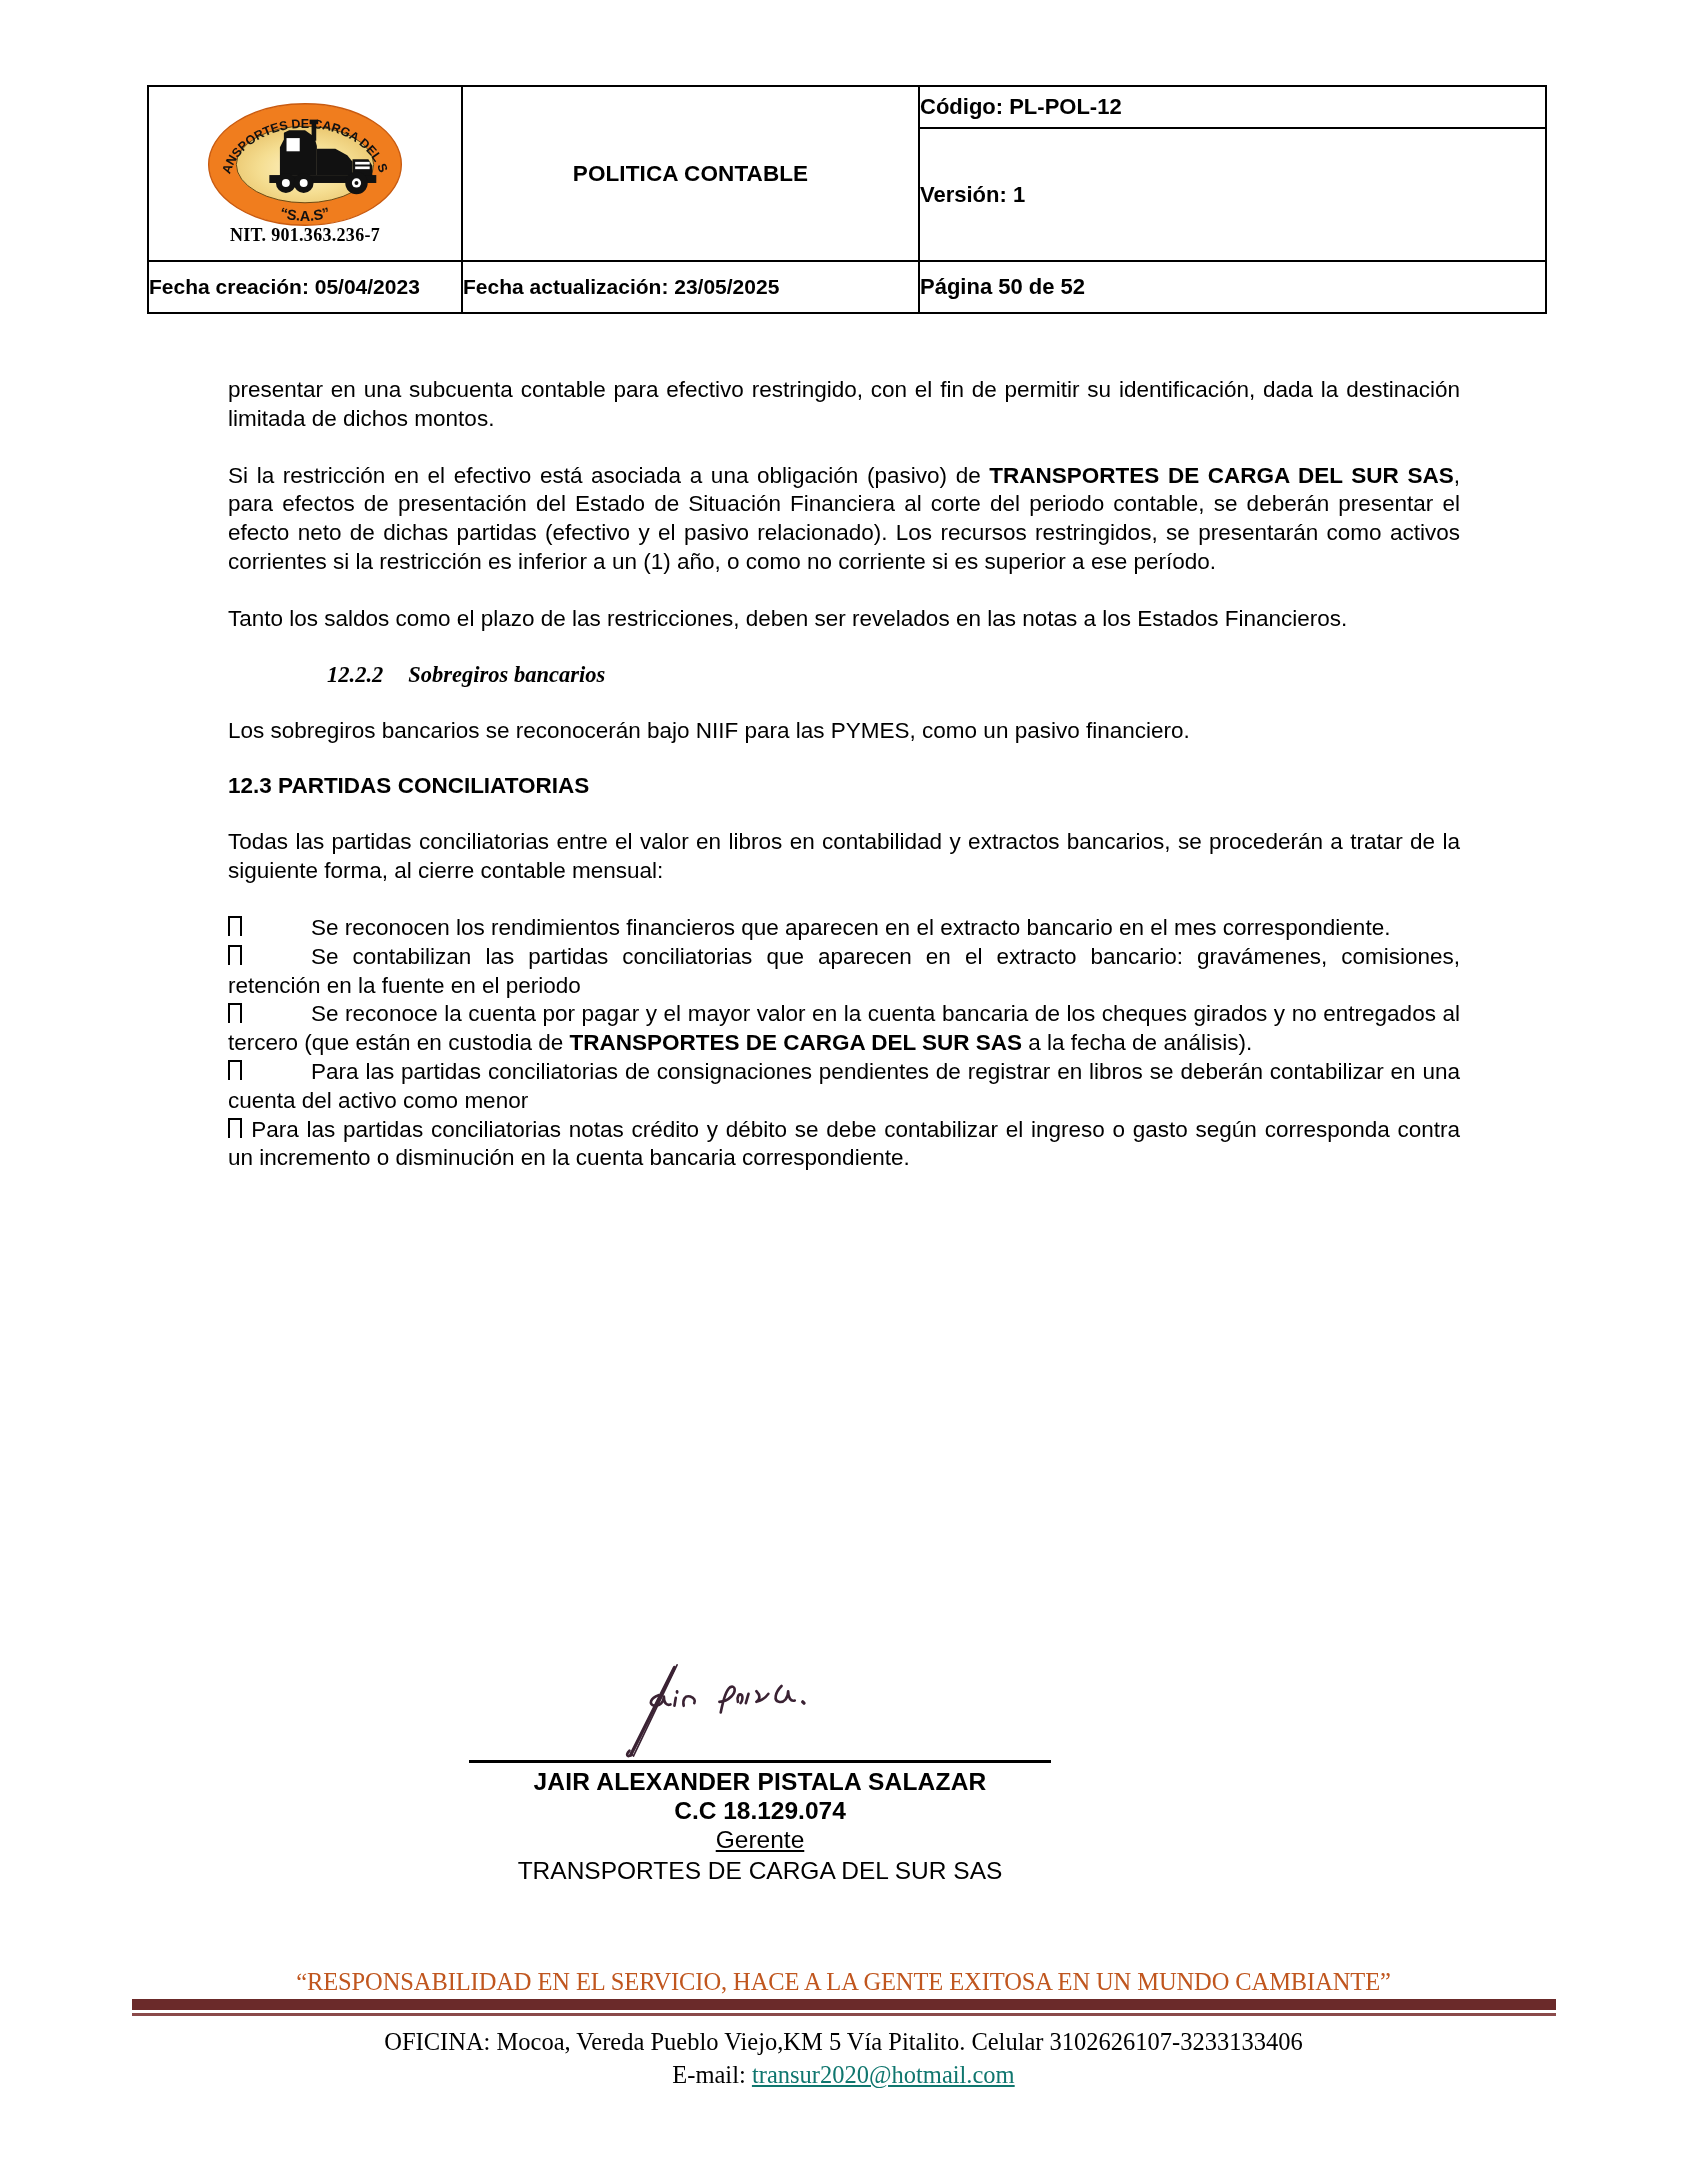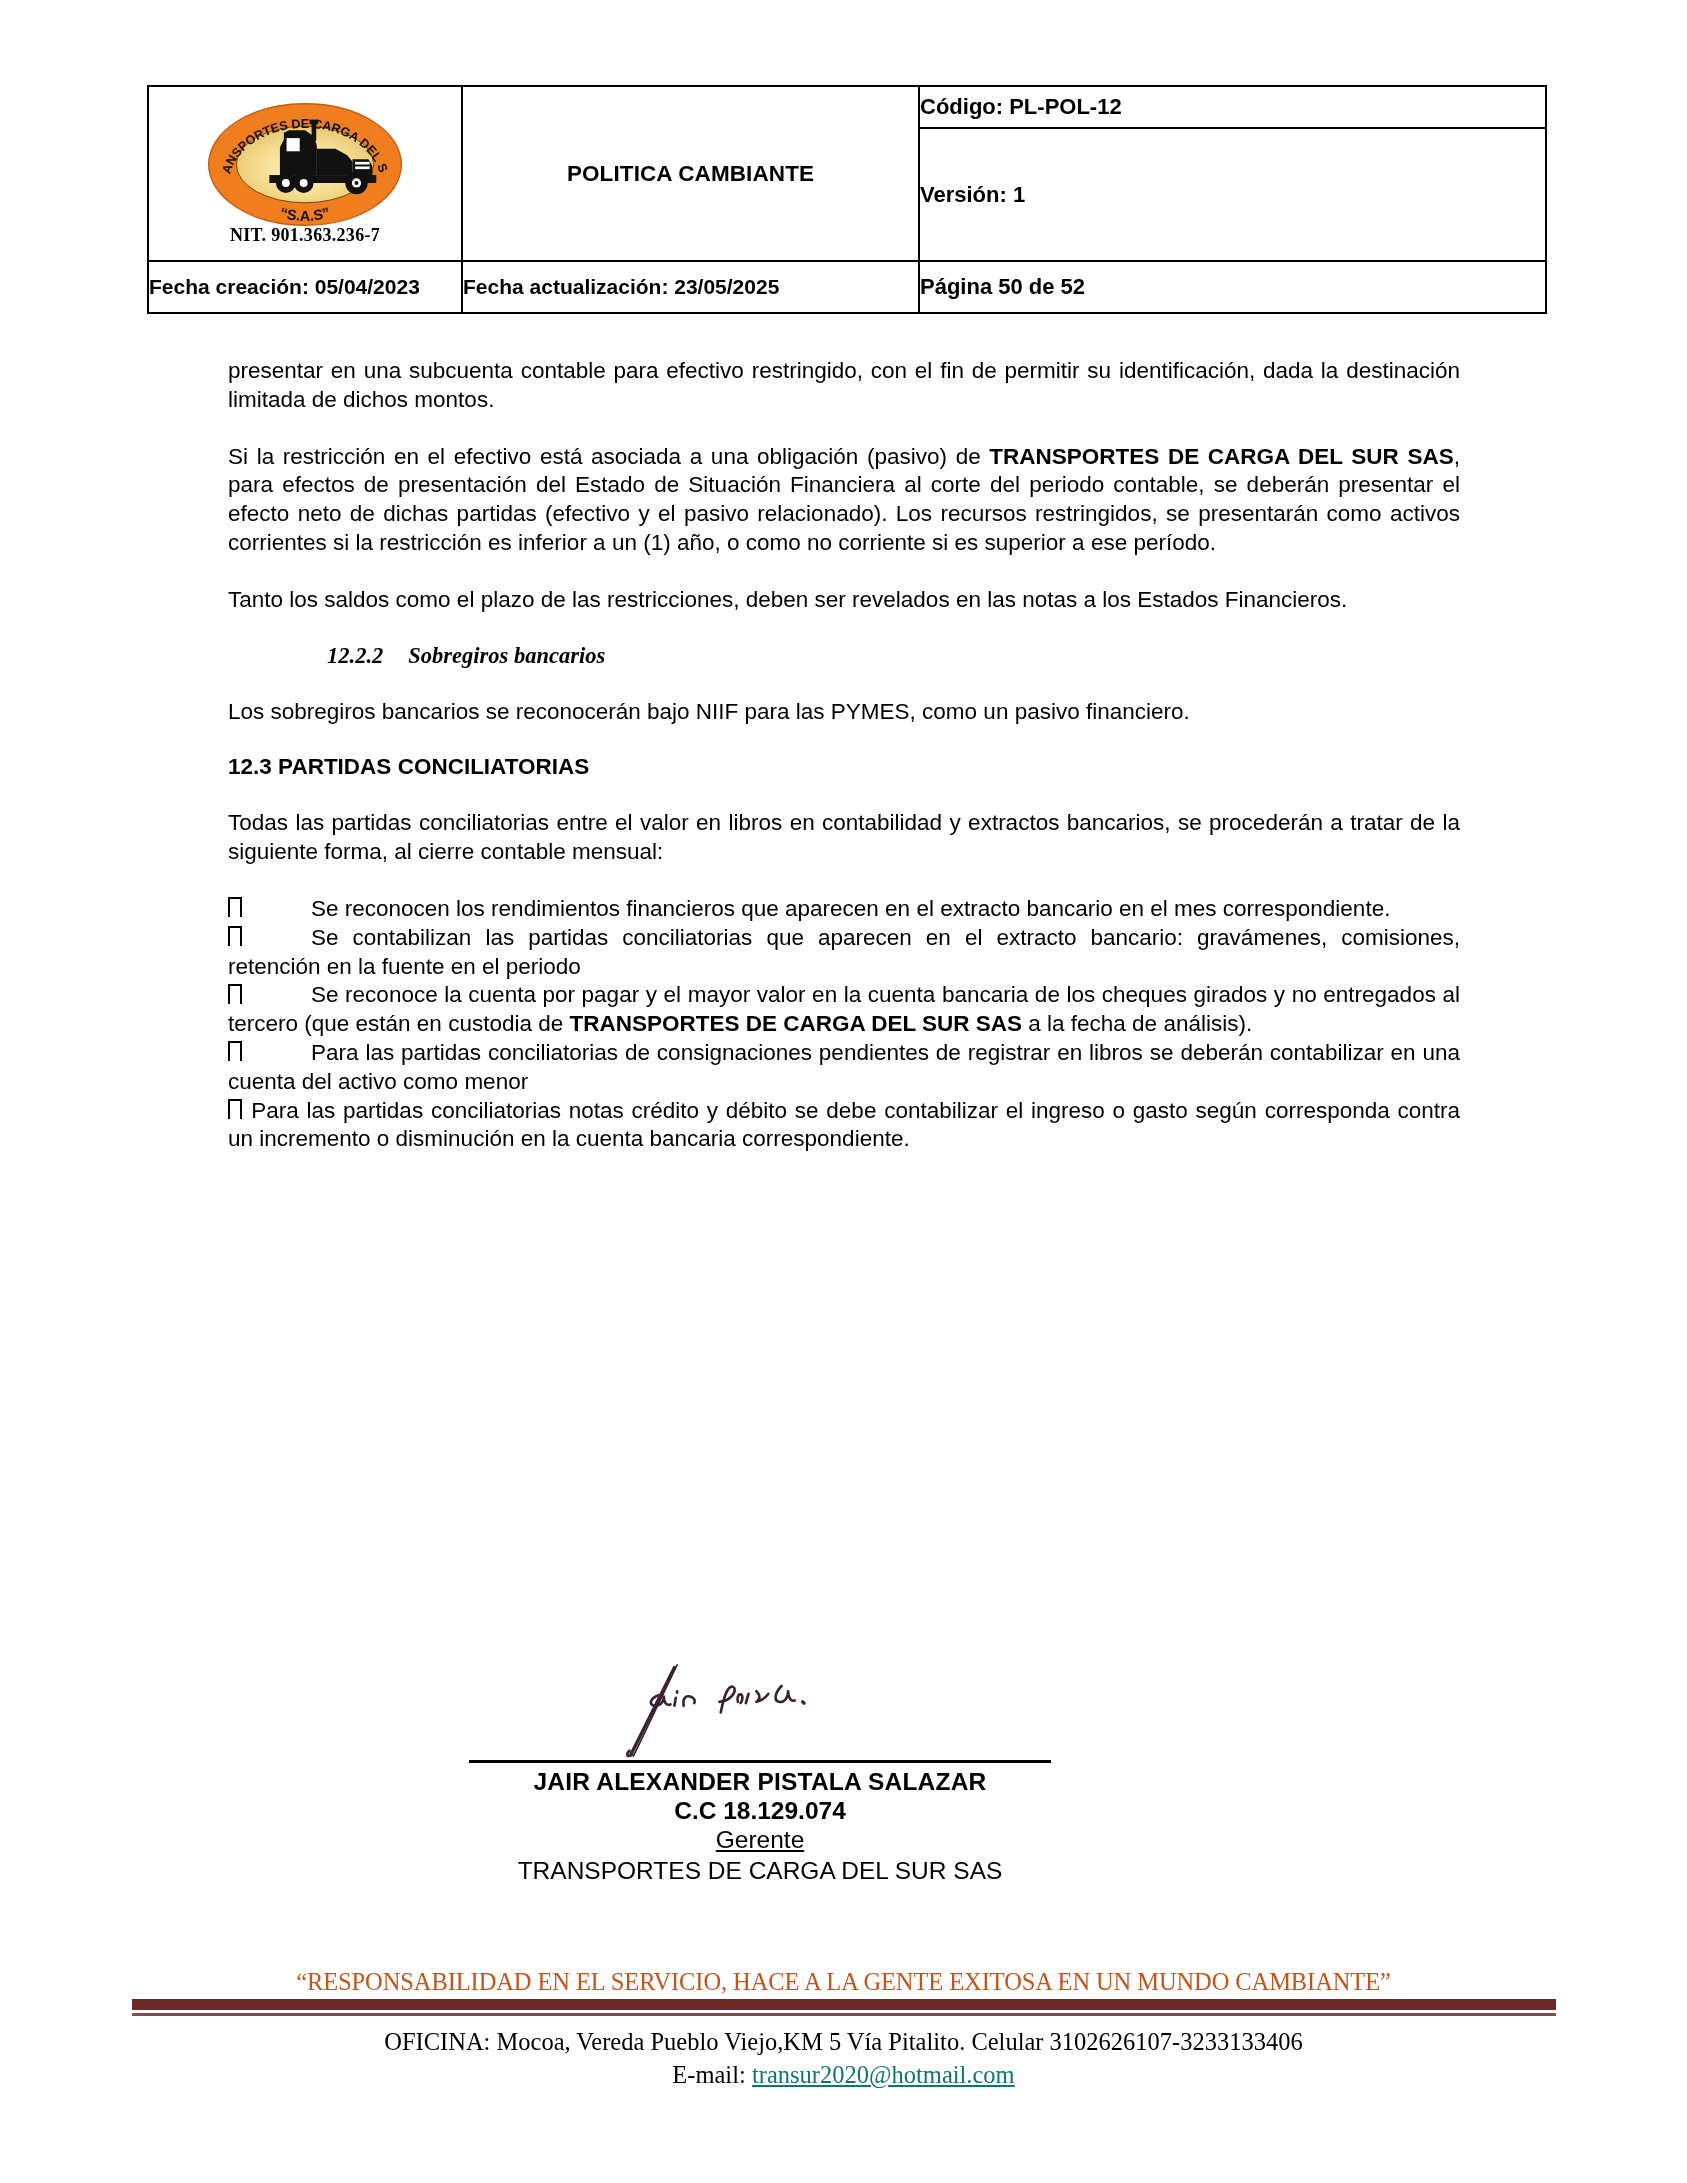--- a/index.html
+++ b/index.html
@@ -94,21 +94,21 @@
     font-weight: bold;
     font-size: 18px;
     letter-spacing: 0.3px;
     margin-top: -2.6px;
   }
 
   
   .body-col {
     position: absolute;
     left: 228px;
-    top: 357px;
+    top: 376px;
     width: 1232px;
   }
   p.para {
     margin: 0 0 28px 0;
     font-size: 22.5px;
     line-height: 1.28;
     text-align: justify;
     text-justify: inter-word;
   }
   .b { font-weight: bold; }
@@ -302,21 +302,21 @@
             </text>
             <text font-family="'Liberation Sans', sans-serif" font-size="22" font-weight="bold" fill="#111">
               <textPath href="#arcBot" startOffset="50%" text-anchor="middle">“S.A.S”</textPath>
             </text>
           </svg>
           <span class="nit-text">NIT. 901.363.236-7</span>
         </div>
       </td>
 
       <td class="cell-title" rowspan="2">
-        <span class="title-text">POLITICA CAMBIANTE</span>
+        <span class="title-text">POLITICA CONTABLE</span>
       </td>
 
       <td class="cell-right cell-code">
         <span class="code-text">Código: PL-POL-12</span>
       </td>
     </tr>
     <tr>
       <td class="cell-right cell-version">
         <span class="version-text">Versión: 1</span>
       </td>

